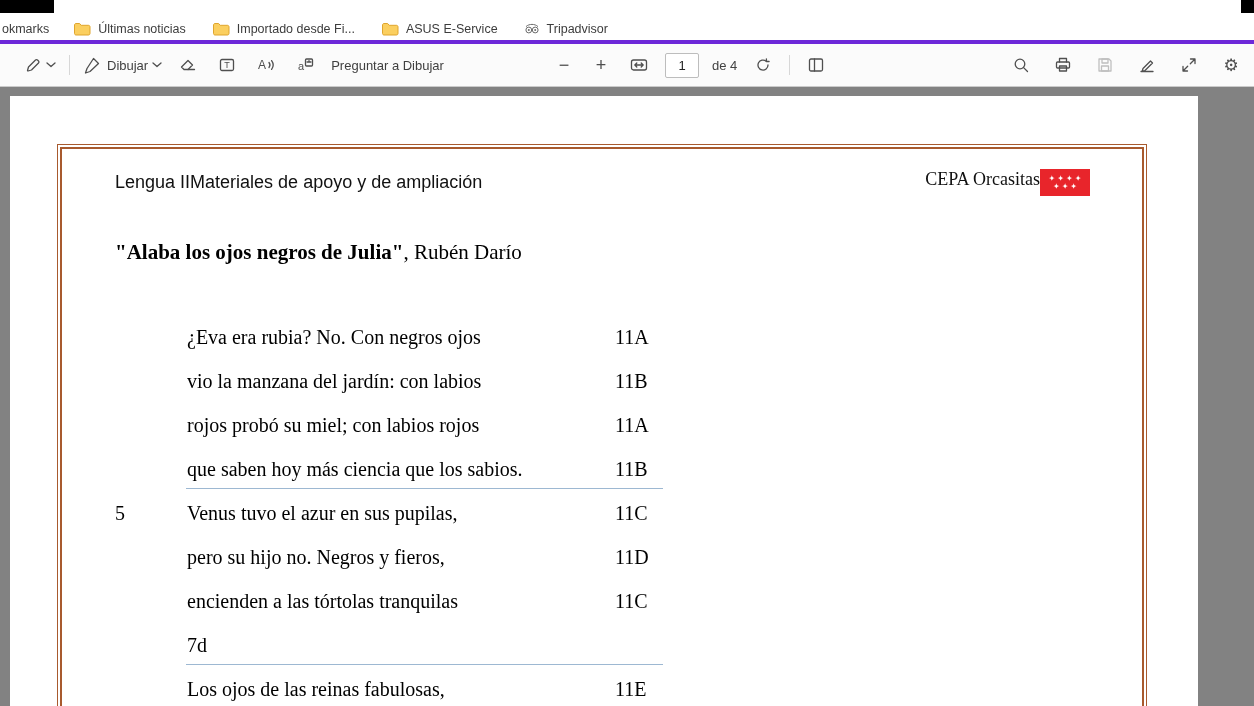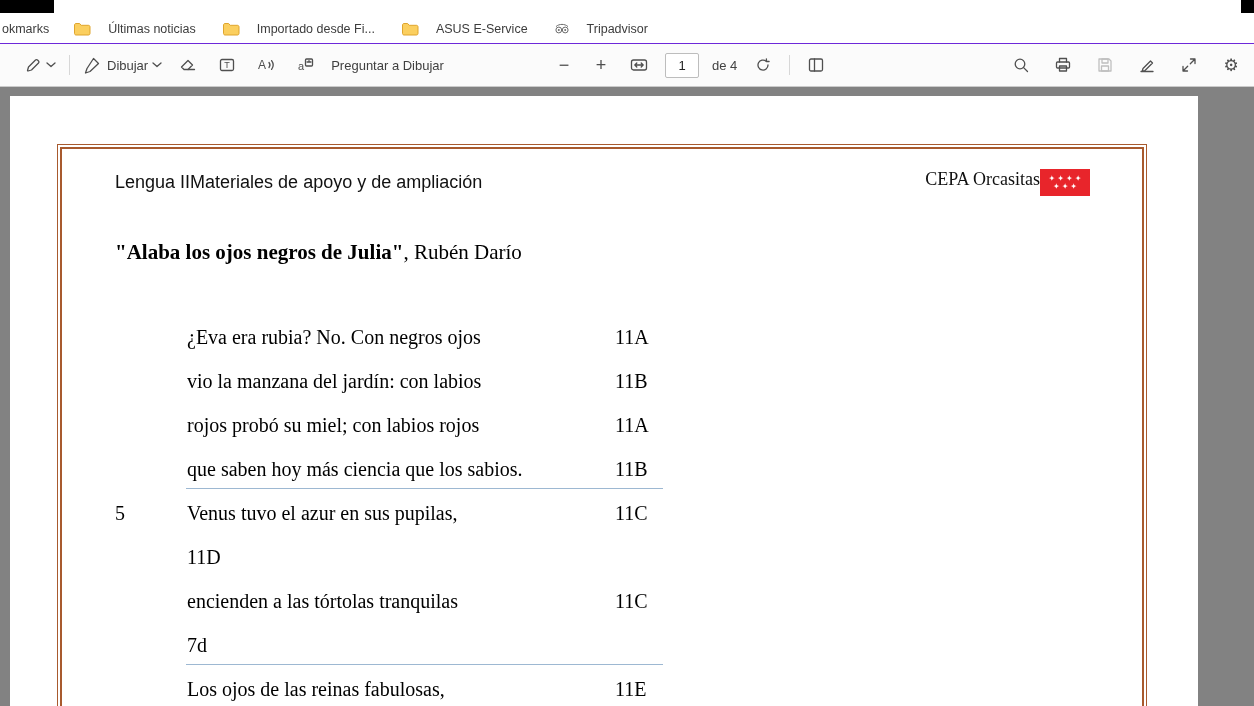--- a/index.html
+++ b/index.html
@@ -1,27 +1,27 @@
 <!DOCTYPE html>
 <html><head>
 <meta charset="utf-8">
 <style>
   * { margin:0; padding:0; box-sizing:border-box; }
   html,body { width:1254px; height:706px; overflow:hidden; background:#fff;
               font-family:"Liberation Sans","DejaVu Sans",sans-serif; }
   .screen { position:relative; width:1254px; height:706px; overflow:hidden; }
 
   
-  .topchrome { position:absolute; left:0; top:0; width:100%; height:44px; background:#ffffff; border-bottom:1px solid #6d28d9; }
+  .topchrome { position:absolute; left:0; top:0; width:100%; height:44px; background:#ffffff; border-bottom:4px solid #6d28d9; }
   .corner { position:absolute; top:0; background:#000; height:13px; }
   .corner.left { left:0; width:54px; }
   .corner.right { right:0; width:13px; }
   .bm-row { position:absolute; left:0; top:13px; height:31px; display:flex; align-items:center; padding-left:2px; }
   .bm-overflow { font-size:12.5px; color:#3c3c3c; margin-right:24px; }
-  .bm-item { display:flex; align-items:center; gap:17px; margin-right:26px; cursor:default; }
+  .bm-item { display:flex; align-items:center; gap:7px; margin-right:26px; cursor:default; }
   .bm-item span.lbl { font-size:12.5px; color:#3c3c3c; }
   .bm-item svg { display:block; }
 
   
   .toolbar { position:absolute; left:0; top:44px; width:100%; height:43px; background:#fbfbfb;
              border-bottom:1px solid #cbcbcb; }
   .tb-left { position:absolute; left:24px; top:0; height:42px; display:flex; align-items:center; gap:13px; }
   .tb-center { position:absolute; left:552px; top:0; height:42px; display:flex; align-items:center; gap:13px; }
   .tb-right { position:absolute; right:10px; top:0; height:42px; display:flex; align-items:center; gap:16px; }
   .icon-btn { display:flex; align-items:center; justify-content:center; min-width:26px; height:28px;
@@ -279,20 +279,21 @@
               <span class="p-text">que saben hoy más ciencia que los sabios.</span>
               <span class="p-rhyme">11B</span>
             </div>
             <div class="poem-row">
               <span class="p-num">5</span>
               <span class="p-text">Venus tuvo el azur en sus pupilas,</span>
               <span class="p-rhyme">11C</span>
             </div>
             <div class="poem-row">
               <span class="p-num"></span>
+              <span class="p-text">pero su hijo no. Negros y fieros,</span>
               <span class="p-rhyme">11D</span>
             </div>
             <div class="poem-row">
               <span class="p-num"></span>
               <span class="p-text">encienden a las tórtolas tranquilas</span>
               <span class="p-rhyme">11C</span>
             </div>
             <div class="poem-row ruled">
               <span class="p-num"></span>
               <span class="p-rhyme">7d</span>

